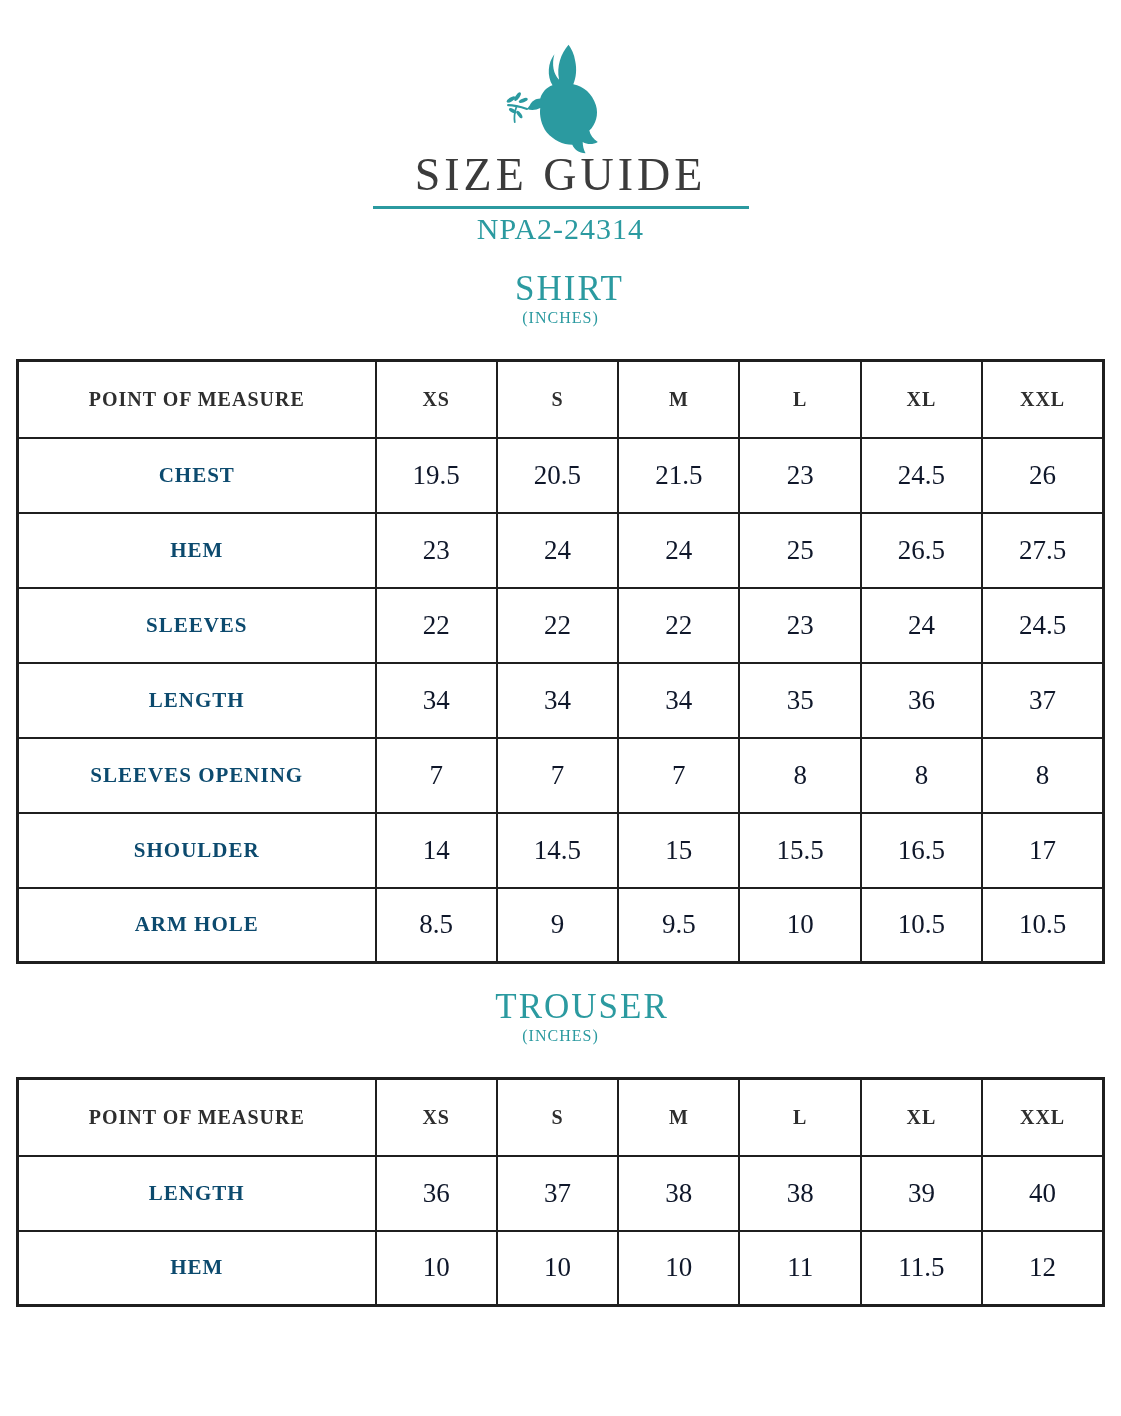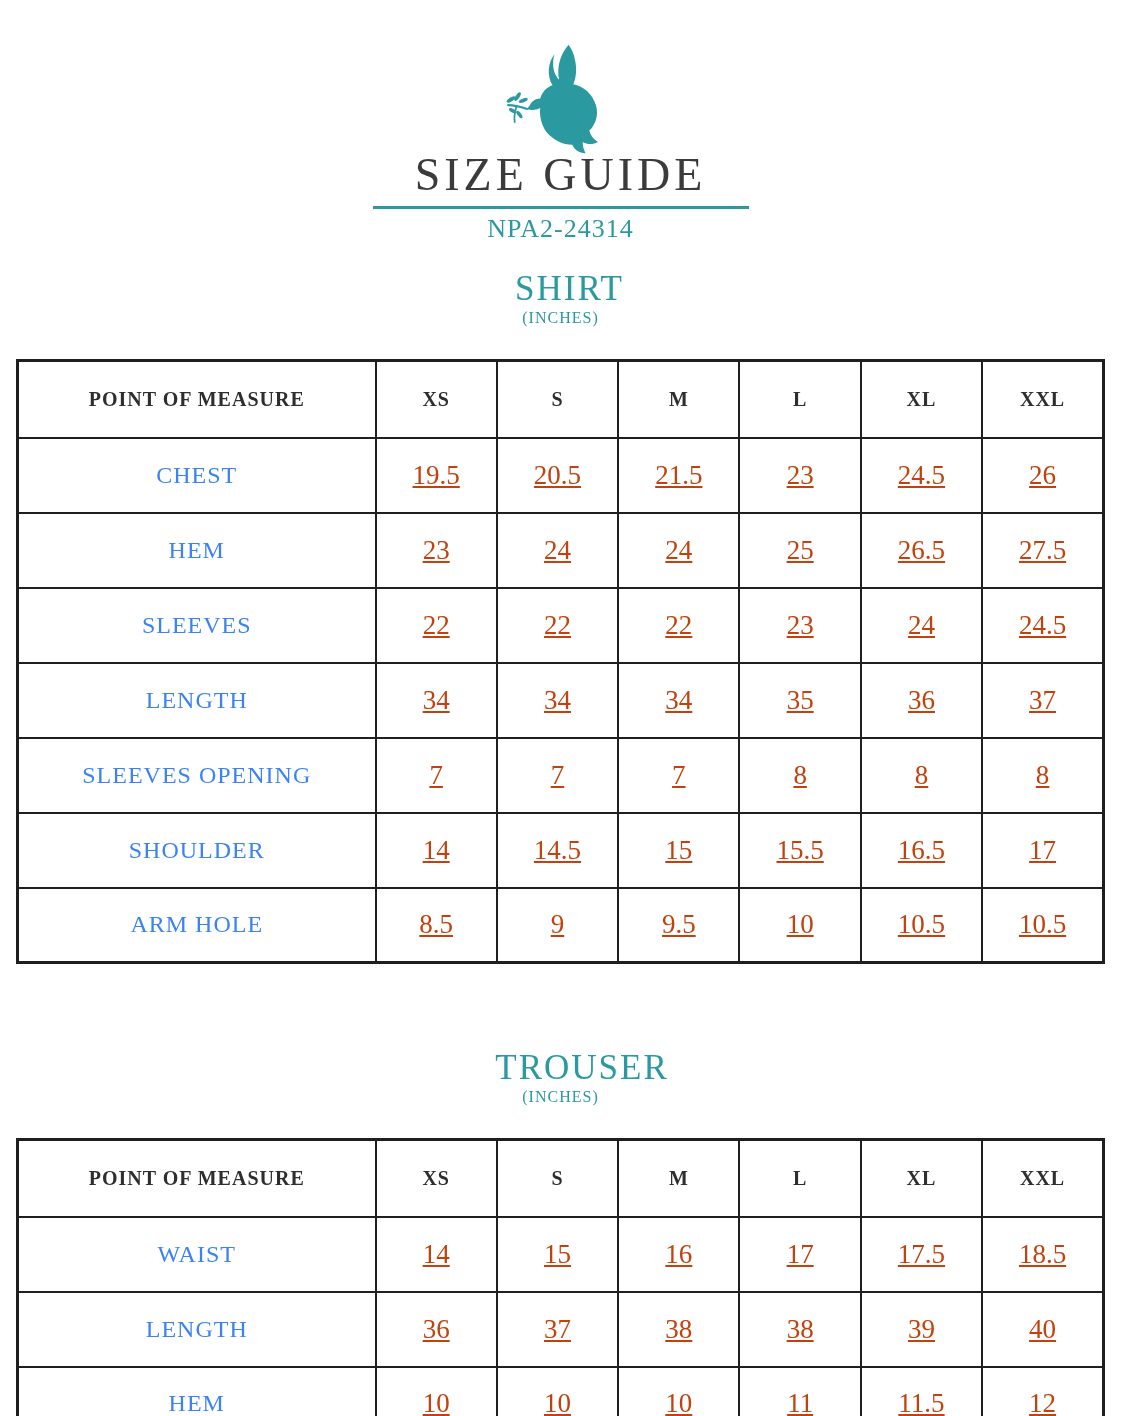--- a/index.html
+++ b/index.html
@@ -32,35 +32,35 @@
     line-height: 42px;
   }
   .divider {
     width: 376px;
     height: 3px;
     margin: 10px auto 0 auto;
     background: #2b9aa0;
   }
   .product-code {
     margin-top: 3px;
-    font-size: 26px;
+    font-size: 30px;
     color: #2b9aa0;
     letter-spacing: 1px;
     line-height: 34px;
   }
   .section-title {
     font-size: 35px;
     color: #2b9aa0;
     letter-spacing: 2px;
     line-height: 38px;
     font-weight: normal;
     margin: 0;
   }
   .section-title.shirt { margin-top: 24px; padding-left: 18px; }
-  .section-title.trouser { margin-top: 85px; padding-left: 43px; }
+  .section-title.trouser { margin-top: 24px; padding-left: 43px; }
   .unit-label {
     font-size: 16px;
     color: #2b9aa0;
     letter-spacing: 1px;
     line-height: 20px;
   }
   table.size-table {
     width: 1089px;
     margin: 31px auto 0 auto;
     border-collapse: collapse;
@@ -77,30 +77,29 @@
   table.size-table thead tr { height: 77px; }
   table.size-table tbody tr { height: 75px; }
   table.size-table thead th {
     font-size: 20px;
     font-weight: bold;
     letter-spacing: 1px;
     color: #2e2e2e;
   }
   table.size-table .label-col { width: 358px; }
   table.size-table tbody th.label-col {
-    font-size: 24px;
-    font-weight: normal;
-    letter-spacing: 1px;
-    color: #3b82f6;
+    font-size: 21px;
+    font-weight: bold;
+    letter-spacing: 1px;
+    color: #0c4a6e;
   }
   table.size-table tbody td {
     font-size: 27px;
     font-weight: normal;
-    color: #c2410c;
-    text-decoration: underline;
+    color: #0f172a;
   }
 </style>
 </head>
 <body>
 
 <div class="page">
 
   <div class="logo-wrap">
     <svg width="118" height="118" viewBox="0 0 120 125" xmlns="http://www.w3.org/2000/svg" aria-hidden="true">
       <g fill="#2b9aa0" stroke="none">
@@ -234,29 +233,20 @@
           <th>XS</th>
           <th>S</th>
           <th>M</th>
           <th>L</th>
           <th>XL</th>
           <th>XXL</th>
         </tr>
       </thead>
       <tbody>
         <tr>
-          <th class="label-col">WAIST</th>
-          <td>14</td>
-          <td>15</td>
-          <td>16</td>
-          <td>17</td>
-          <td>17.5</td>
-          <td>18.5</td>
-        </tr>
-        <tr>
           <th class="label-col">LENGTH</th>
           <td>36</td>
           <td>37</td>
           <td>38</td>
           <td>38</td>
           <td>39</td>
           <td>40</td>
         </tr>
         <tr>
           <th class="label-col">HEM</th>

